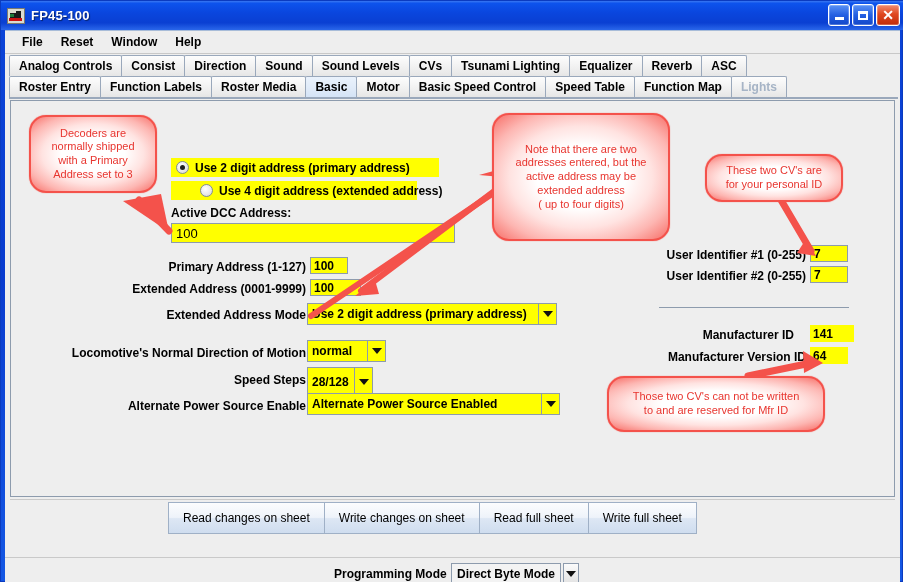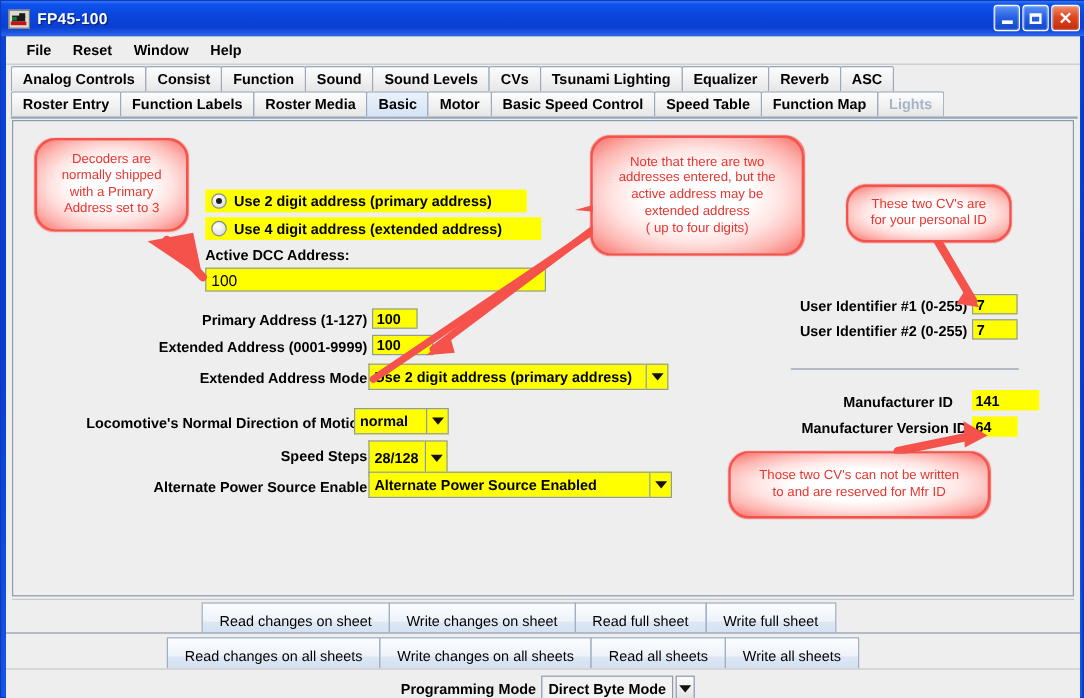--- a/index.html
+++ b/index.html
@@ -349,21 +349,21 @@
 
     <div id="tabstrip">
       <div class="tabrow" id="tabrow1">
           <div class="tab slant">
             <span>Analog Controls</span>
           </div>
           <div class="tab slant">
             <span>Consist</span>
           </div>
           <div class="tab slant">
-            <span>Function</span>
+            <span>Direction</span>
           </div>
           <div class="tab slant">
             <span>Sound</span>
           </div>
           <div class="tab slant">
             <span>Sound Levels</span>
           </div>
           <div class="tab slant">
             <span>CVs</span>
           </div>
@@ -411,21 +411,21 @@
         </div>
       <div id="tab-underline"></div>
     </div>
 
     <div id="panel">
 
       <div class="radio-row" style="left:160px; top:57px; width:268px;">
         <span class="rb on"></span>
         <span>Use 2 digit address (primary address)</span>
       </div>
-      <div class="radio-row" style="left:160px; top:80px; width:280px;">
+      <div class="radio-row" style="left:160px; top:80px; width:246px;padding-left:24px;">
         <span class="rb"></span>
         <span>Use 4 digit address (extended address)</span>
       </div>
 
       <div class="lbl" style="left:160px; top:105px;">Active DCC Address:</div>
       <div id="active-dcc-input" style="left:160px; top:122px; width:284px; height:20px;">100</div>
 
       <div class="lbl right" style="left:60px; top:159px; width:235px;">Primary Address (1-127)</div>
       <div class="yfield" style="left:299px; top:156px; width:38px; height:17px;">100</div>
 
@@ -434,21 +434,21 @@
 
       <div class="lbl right" style="left:60px; top:207px; width:235px;">Extended Address Mode</div>
       <div class="ycombo" style="left:296px; top:202px; width:250px; height:22px;">
         <div class="cval">Use 2 digit address (primary address)</div>
         <div class="carrow">
             <i></i>
           </div>
       </div>
 
       <div class="lbl right" style="left:40px; top:245px; width:255px;">Locomotive's Normal Direction of Motion</div>
-      <div class="ycombo" style="left:284px; top:239px; width:79px; height:22px;text-align:right;">
+      <div class="ycombo" style="left:296px; top:239px; width:79px; height:22px;text-align:right;">
         <div class="cval">normal</div>
         <div class="carrow">
             <i></i>
           </div>
       </div>
 
       <div class="lbl right" style="left:40px; top:272px; width:255px;">Speed Steps</div>
       <div class="ycombo" style="left:296px; top:266px; width:66px; height:30px;">
         <div class="cval">28/128</div>
         <div class="carrow">
@@ -466,21 +466,21 @@
 
       <div class="lbl right" style="left:570px; top:147px; width:225px;">User Identifier #1 (0-255)</div>
       <div class="yfield" style="left:799px; top:144px; width:38px; height:17px;">7</div>
 
       <div class="lbl right" style="left:570px; top:168px; width:225px;">User Identifier #2 (0-255)</div>
       <div class="yfield" style="left:799px; top:165px; width:38px; height:17px;">7</div>
 
       <div class="hsep" style="left:648px; top:206px; width:190px;"></div>
 
       <div class="lbl right" style="left:558px; top:227px; width:225px;">Manufacturer ID</div>
-      <div class="yfield noborder" style="left:799px; top:224px; width:56px; height:17px;">141</div>
+      <div class="yfield noborder" style="left:799px; top:224px; width:44px; height:17px;">141</div>
 
       <div class="lbl right" style="left:570px; top:249px; width:225px;">Manufacturer Version ID</div>
       <div class="yfield noborder" style="left:799px; top:246px; width:38px; height:17px;">64</div>
 
       <svg class="arrow" style="left:0; top:0; width:885px; height:397px;" viewBox="0 0 885 397">
 
         <polygon points="112,100 150,93 158,131" fill="#f4524b"></polygon>
         <line x1="128" y1="99" x2="158" y2="130" stroke="#f4524b" stroke-width="7" stroke-linecap="round"></line>
 
         <polygon points="468,74 512,62 512,78" fill="#f4524b"></polygon>
@@ -500,21 +500,21 @@
 
       <div class="callout" id="callout-0" style="left:18px; top:14px; width:128px; height:78px;">
         <div>
           <span>Decoders are</span>
           <span>normally shipped</span>
           <span>with a Primary</span>
           <span>Address set to 3</span>
         </div>
       </div>
 
-      <div class="callout" id="callout-1" style="left:481px; top:12px; width:178px; height:100px;">
+      <div class="callout" id="callout-1" style="left:481px; top:12px; width:178px; height:128px;">
         <div>
           <span>Note that there are two</span>
           <span>addresses entered, but the</span>
           <span>active address may be</span>
           <span>extended address</span>
           <span>( up to four digits)</span>
         </div>
       </div>
 
       <div class="callout" id="callout-2" style="left:694px; top:53px; width:138px; height:48px;">
@@ -543,36 +543,20 @@
           </div>
           <div class="jbtn">
             <span>Read full sheet</span>
           </div>
           <div class="jbtn">
             <span>Write full sheet</span>
           </div>
         </div>
     </div>
 
-    <div id="btnbar2">
-      <div class="btnrow" id="allsheets-btnrow" style="left:134px; top:3px;">
-          <div class="jbtn">
-            <span>Read changes on all sheets</span>
-          </div>
-          <div class="jbtn">
-            <span>Write changes on all sheets</span>
-          </div>
-          <div class="jbtn">
-            <span>Read all sheets</span>
-          </div>
-          <div class="jbtn">
-            <span>Write all sheets</span>
-          </div>
-        </div>
-    </div>
 
     <div id="progbar">
       <div class="lbl" style="left:329px; top:9px;">Programming Mode</div>
       <div class="gcombo" style="left:446px; top:5px; width:128px; height:21px;">
         <div class="cval">Direct Byte Mode</div>
         <div class="carrow">
             <i></i>
           </div>
       </div>
     </div>

